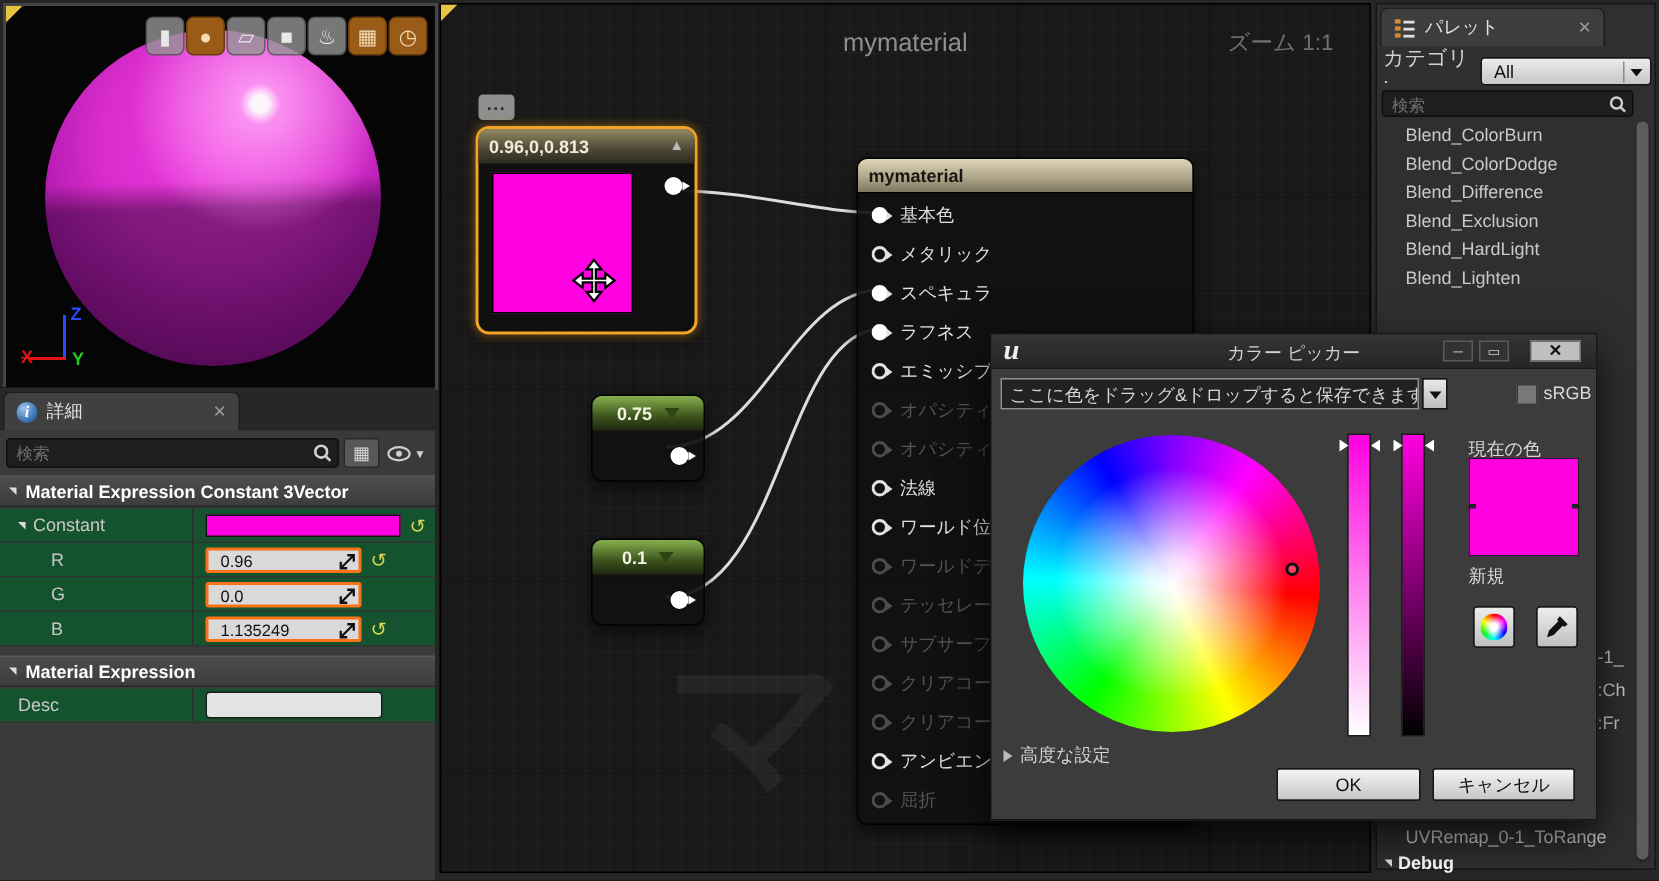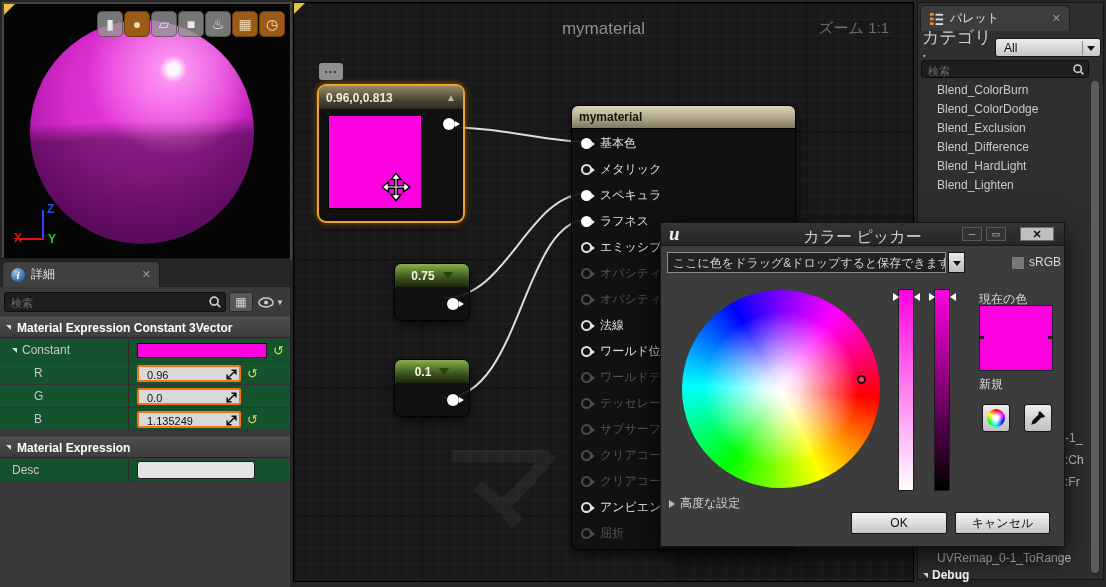--- a/index.html
+++ b/index.html
@@ -103,42 +103,42 @@
   .pin.disabled{border-color:#4c4c4c;}
   .pin.disabled::after{border-left-color:#4c4c4c;}
   .pin-label{font-size:12px;color:#e0e0e0;}
   .pin-row.disabled .pin-label{color:#545454;}
 
   
   #palette{left:917px;top:2px;width:187px;height:578px;background:#2f2f2f;border:1px solid #151515;box-sizing:border-box;}
   #pal-tab{position:absolute;left:2px;top:2px;width:150px;height:26px;background:#3d3d3d;border-radius:5px 5px 0 0;
            display:flex;align-items:center;gap:6px;padding:0 8px;box-sizing:border-box;border:1px solid #1d1d1d;border-bottom:none;}
   #pal-cat-row{position:absolute;left:4px;top:34px;width:179px;height:20px;display:flex;align-items:center;}
-  #pal-cat-label{color:#cfcfcf;font-size:17px;}
+  #pal-cat-label{color:#cfcfcf;font-size:14px;}
   #pal-cat-dd{position:relative;margin-left:auto;width:114px;height:19px;background:linear-gradient(#ececec,#c6c6c6);
               border:1px solid #161616;border-radius:3px;color:#111;font-size:12px;line-height:18px;padding-left:8px;box-sizing:border-box;}
   #pal-cat-dd .dd-arrow{position:absolute;right:5px;top:7px;width:0;height:0;border-top:5px solid #111;border-left:4px solid transparent;border-right:4px solid transparent;}
   #pal-cat-dd .dd-sep{position:absolute;right:17px;top:2px;width:1px;height:14px;background:#8a8a8a;}
   #pal-search{position:absolute;left:3px;top:57px;width:168px;height:18px;}
   #pal-list{position:absolute;left:0;top:78px;width:172px;}
   .pal-group{height:19px;line-height:19px;color:#fff;font-weight:bold;font-size:12px;padding-left:5px;display:flex;align-items:center;gap:4px;}
   .pal-item{height:19px;line-height:19px;color:#c9c9c9;font-size:12px;padding-left:19px;}
   #pal-scroll{position:absolute;right:3px;top:78px;width:10px;height:494px;background:#262626;border-radius:5px;}
   #pal-thumb{position:absolute;left:1px;top:0;width:8px;height:492px;background:#5d5d5d;border-radius:4px;}
   #pal-frags{position:absolute;left:147px;top:424px;width:38px;}
   .pal-frag{height:22px;line-height:22px;color:#c9c9c9;font-size:12px;}
   #pal-bottom-item{position:absolute;left:19px;top:546px;color:#c9c9c9;font-size:12px;}
   #pal-bottom-group{position:absolute;left:5px;top:565px;color:#fff;font-weight:bold;font-size:12px;display:flex;align-items:center;gap:4px;}
 
   
   #dialog{left:660px;top:222px;width:403px;height:323px;background:#3c3c3c;border:1px solid #141414;
           box-shadow:0 10px 26px rgba(0,0,0,.75);z-index:50;}
   #dlg-titlebar{position:absolute;left:0;top:0;width:100%;height:22px;background:linear-gradient(#343434,#262626);border-bottom:1px solid #181818;}
   #dlg-ulogo{position:absolute;left:8px;top:0px;color:#efefef;font-family:"Liberation Serif",serif;font-weight:bold;font-size:19px;font-style:italic;}
-  #dlg-title{position:absolute;left:0;right:0;top:4px;text-align:center;color:#d2d2d2;font-size:16px;}
+  #dlg-title{position:absolute;left:0;right:0;top:4px;text-align:center;color:#d2d2d2;font-size:12px;}
   .win-btn{position:absolute;top:4px;height:14px;box-sizing:border-box;border:1px solid #5a5a5a;background:#323232;color:#c9c9c9;
            font-size:9px;line-height:12px;text-align:center;}
   #btn-min{right:82px;width:20px;}
   #btn-max{right:58px;width:20px;}
   #btn-close{right:10px;width:34px;background:#bfbfbf;color:#141414;font-weight:bold;font-size:11px;border-color:#6e6e6e;}
   #drop-hint{position:absolute;left:6px;top:29px;width:279px;height:21px;background:#222;border:1px solid #8f8f8f;
              color:#d6d6d6;font-size:12px;line-height:20px;padding-left:5px;box-sizing:border-box;white-space:nowrap;overflow:hidden;}
   #drop-dd{position:absolute;left:287px;top:29px;width:17px;height:21px;background:linear-gradient(#e9e9e9,#bdbdbd);border:1px solid #161616;box-sizing:border-box;}
   #drop-dd::after{content:"";position:absolute;left:4px;top:8px;border-top:5px solid #111;border-left:4px solid transparent;border-right:4px solid transparent;}
   #srgb-box{position:absolute;left:350px;top:33px;width:12px;height:12px;background:#787878;border:1px solid #3a3a3a;}
@@ -436,22 +436,22 @@
     <div id="pal-search" class="search-box">
       <input type="text" placeholder="検索" style="">
       <svg class="mag" width="13" height="13" viewBox="0 0 16 16">
         <circle cx="7" cy="7" r="4.5" fill="none" stroke="#cfcfcf" stroke-width="2"></circle>
         <line x1="10.5" y1="10.5" x2="14" y2="14" stroke="#cfcfcf" stroke-width="2"></line>
       </svg>
     </div>
     <div id="pal-list">
     <div class="pal-item">Blend_ColorBurn</div>
         <div class="pal-item">Blend_ColorDodge</div>
+        <div class="pal-item">Blend_Difference</div>
         <div class="pal-item">Blend_Exclusion</div>
-        <div class="pal-item">Blend_Difference</div>
         <div class="pal-item">Blend_HardLight</div>
         <div class="pal-item">Blend_Lighten</div>
       </div>
     <div id="pal-frags">
         <div class="pal-frag">-1_</div>
         <div class="pal-frag">:Ch</div>
         <div class="pal-frag">:Fr</div>
       </div>
     <div id="pal-bottom-item" class="pal-item" style="padding-left:0;">UVRemap_0-1_ToRange</div>
     <div id="pal-bottom-group">

